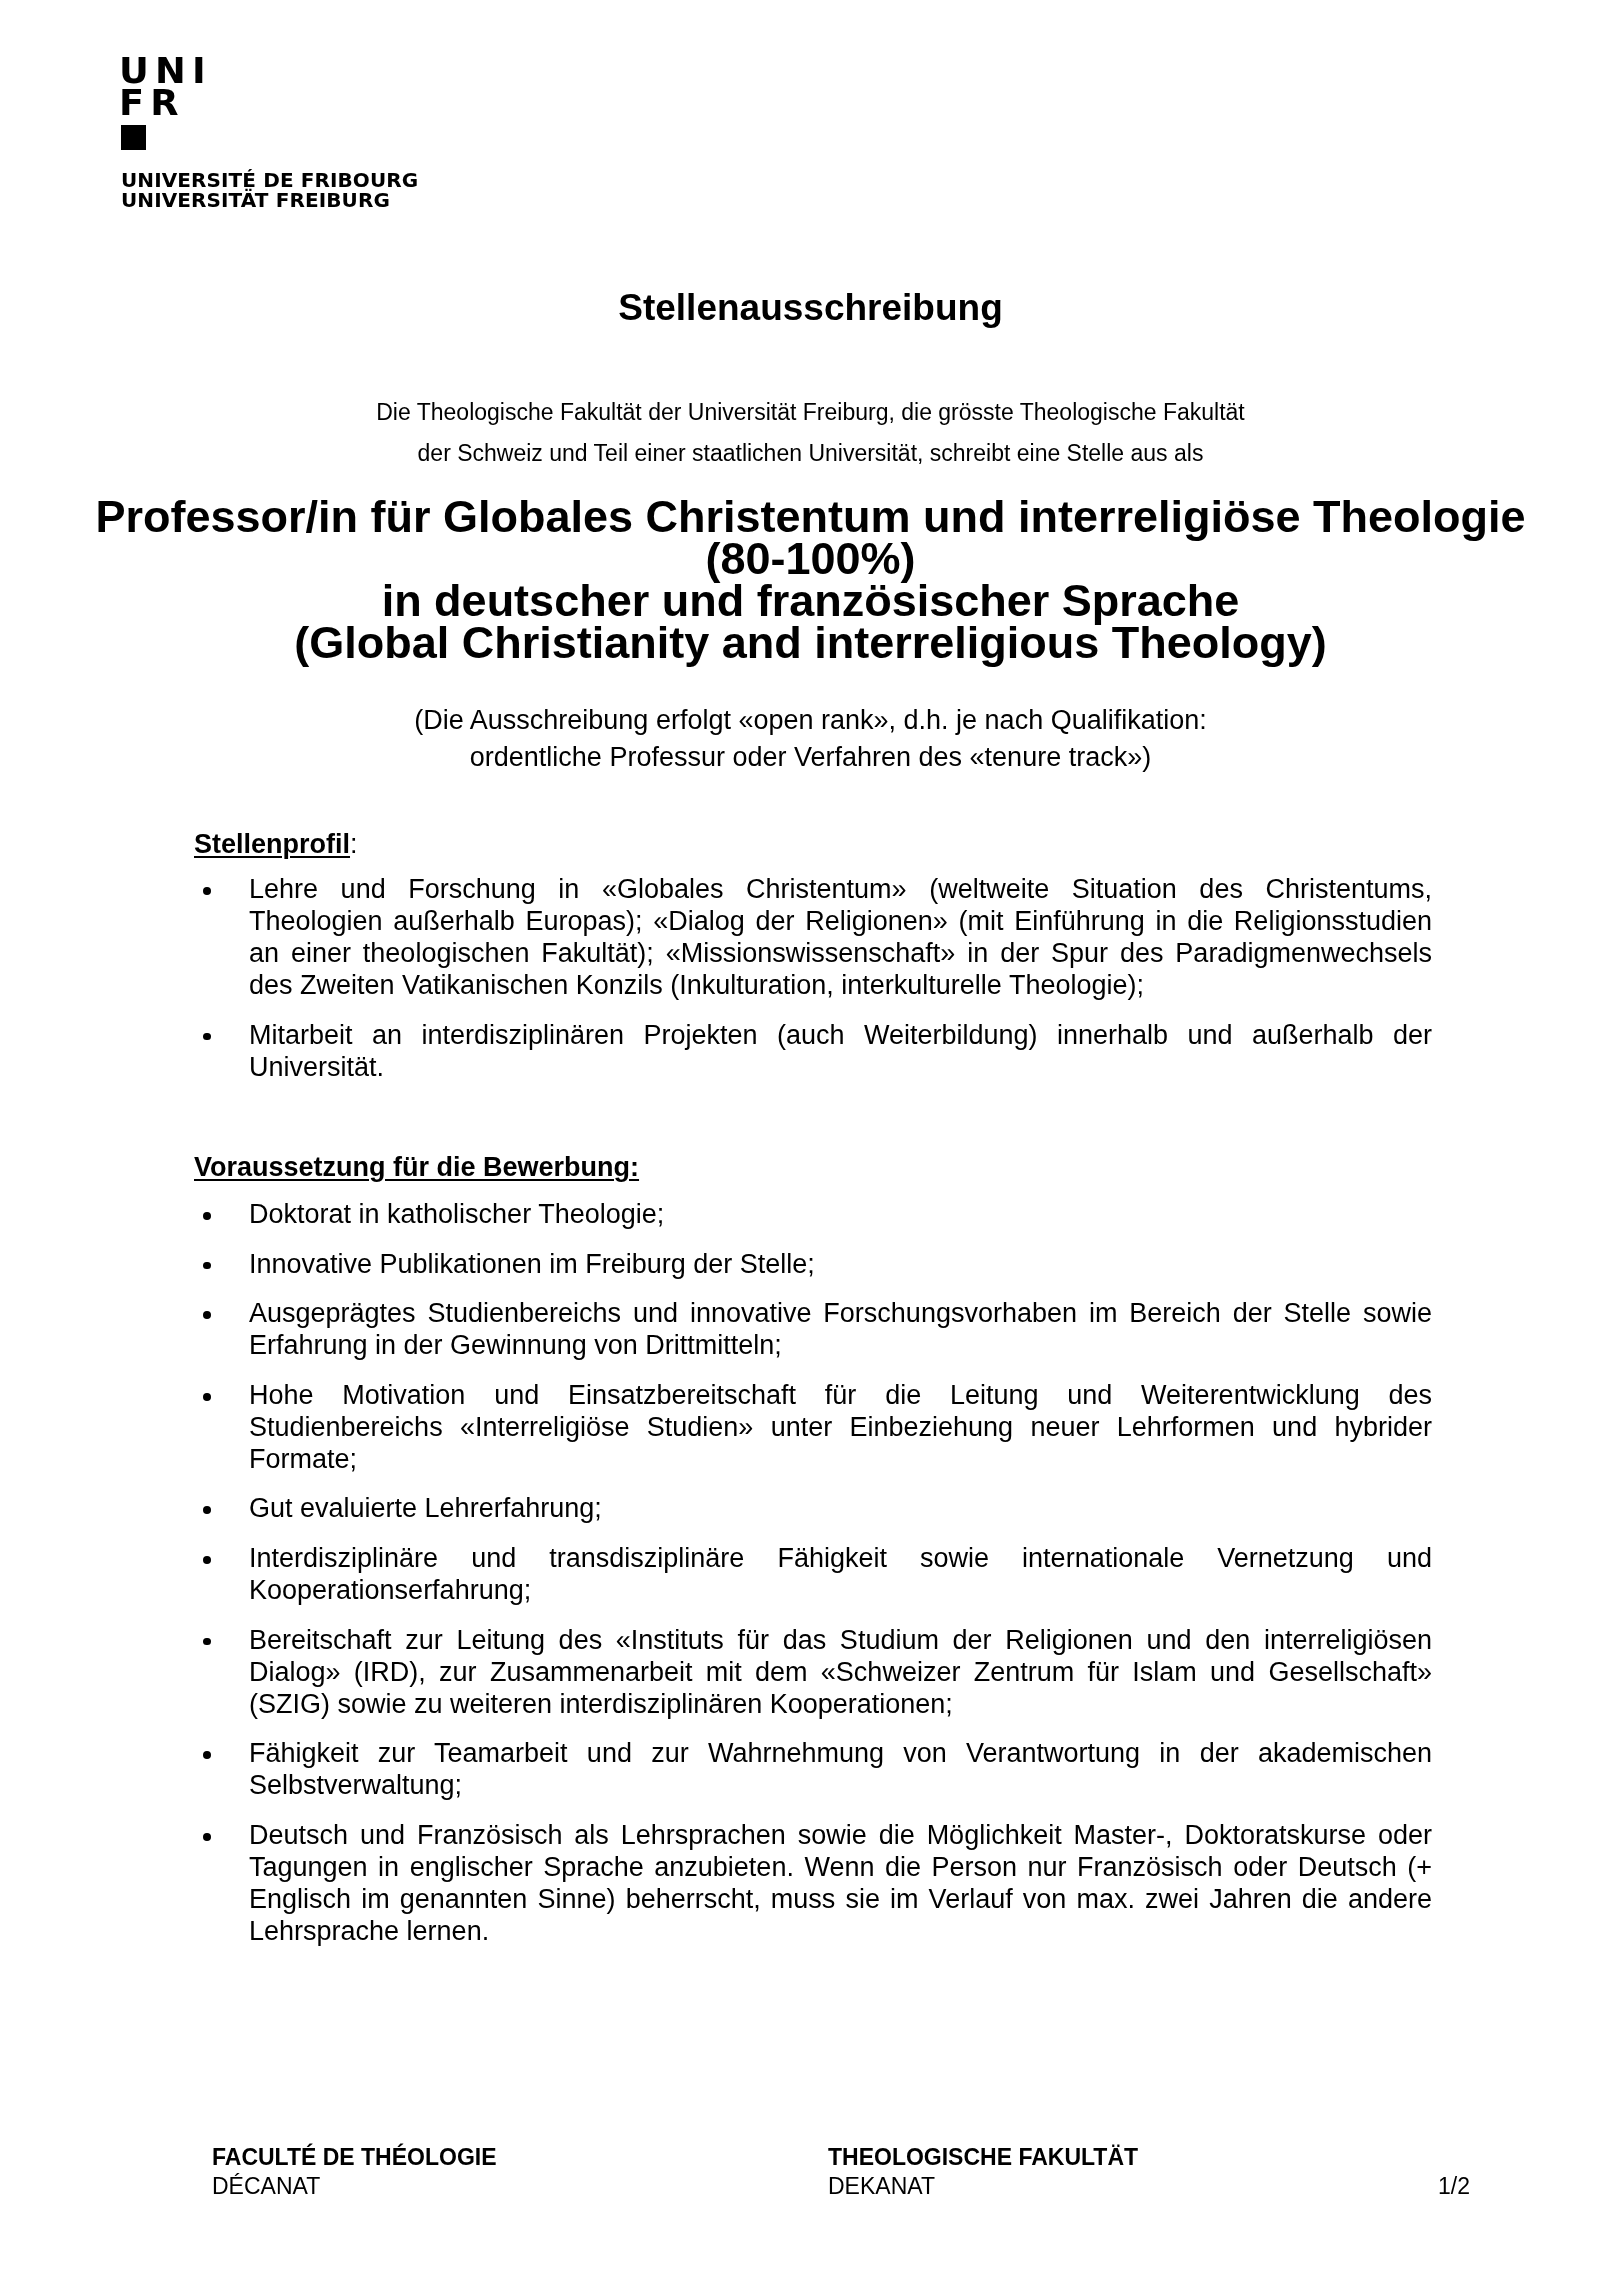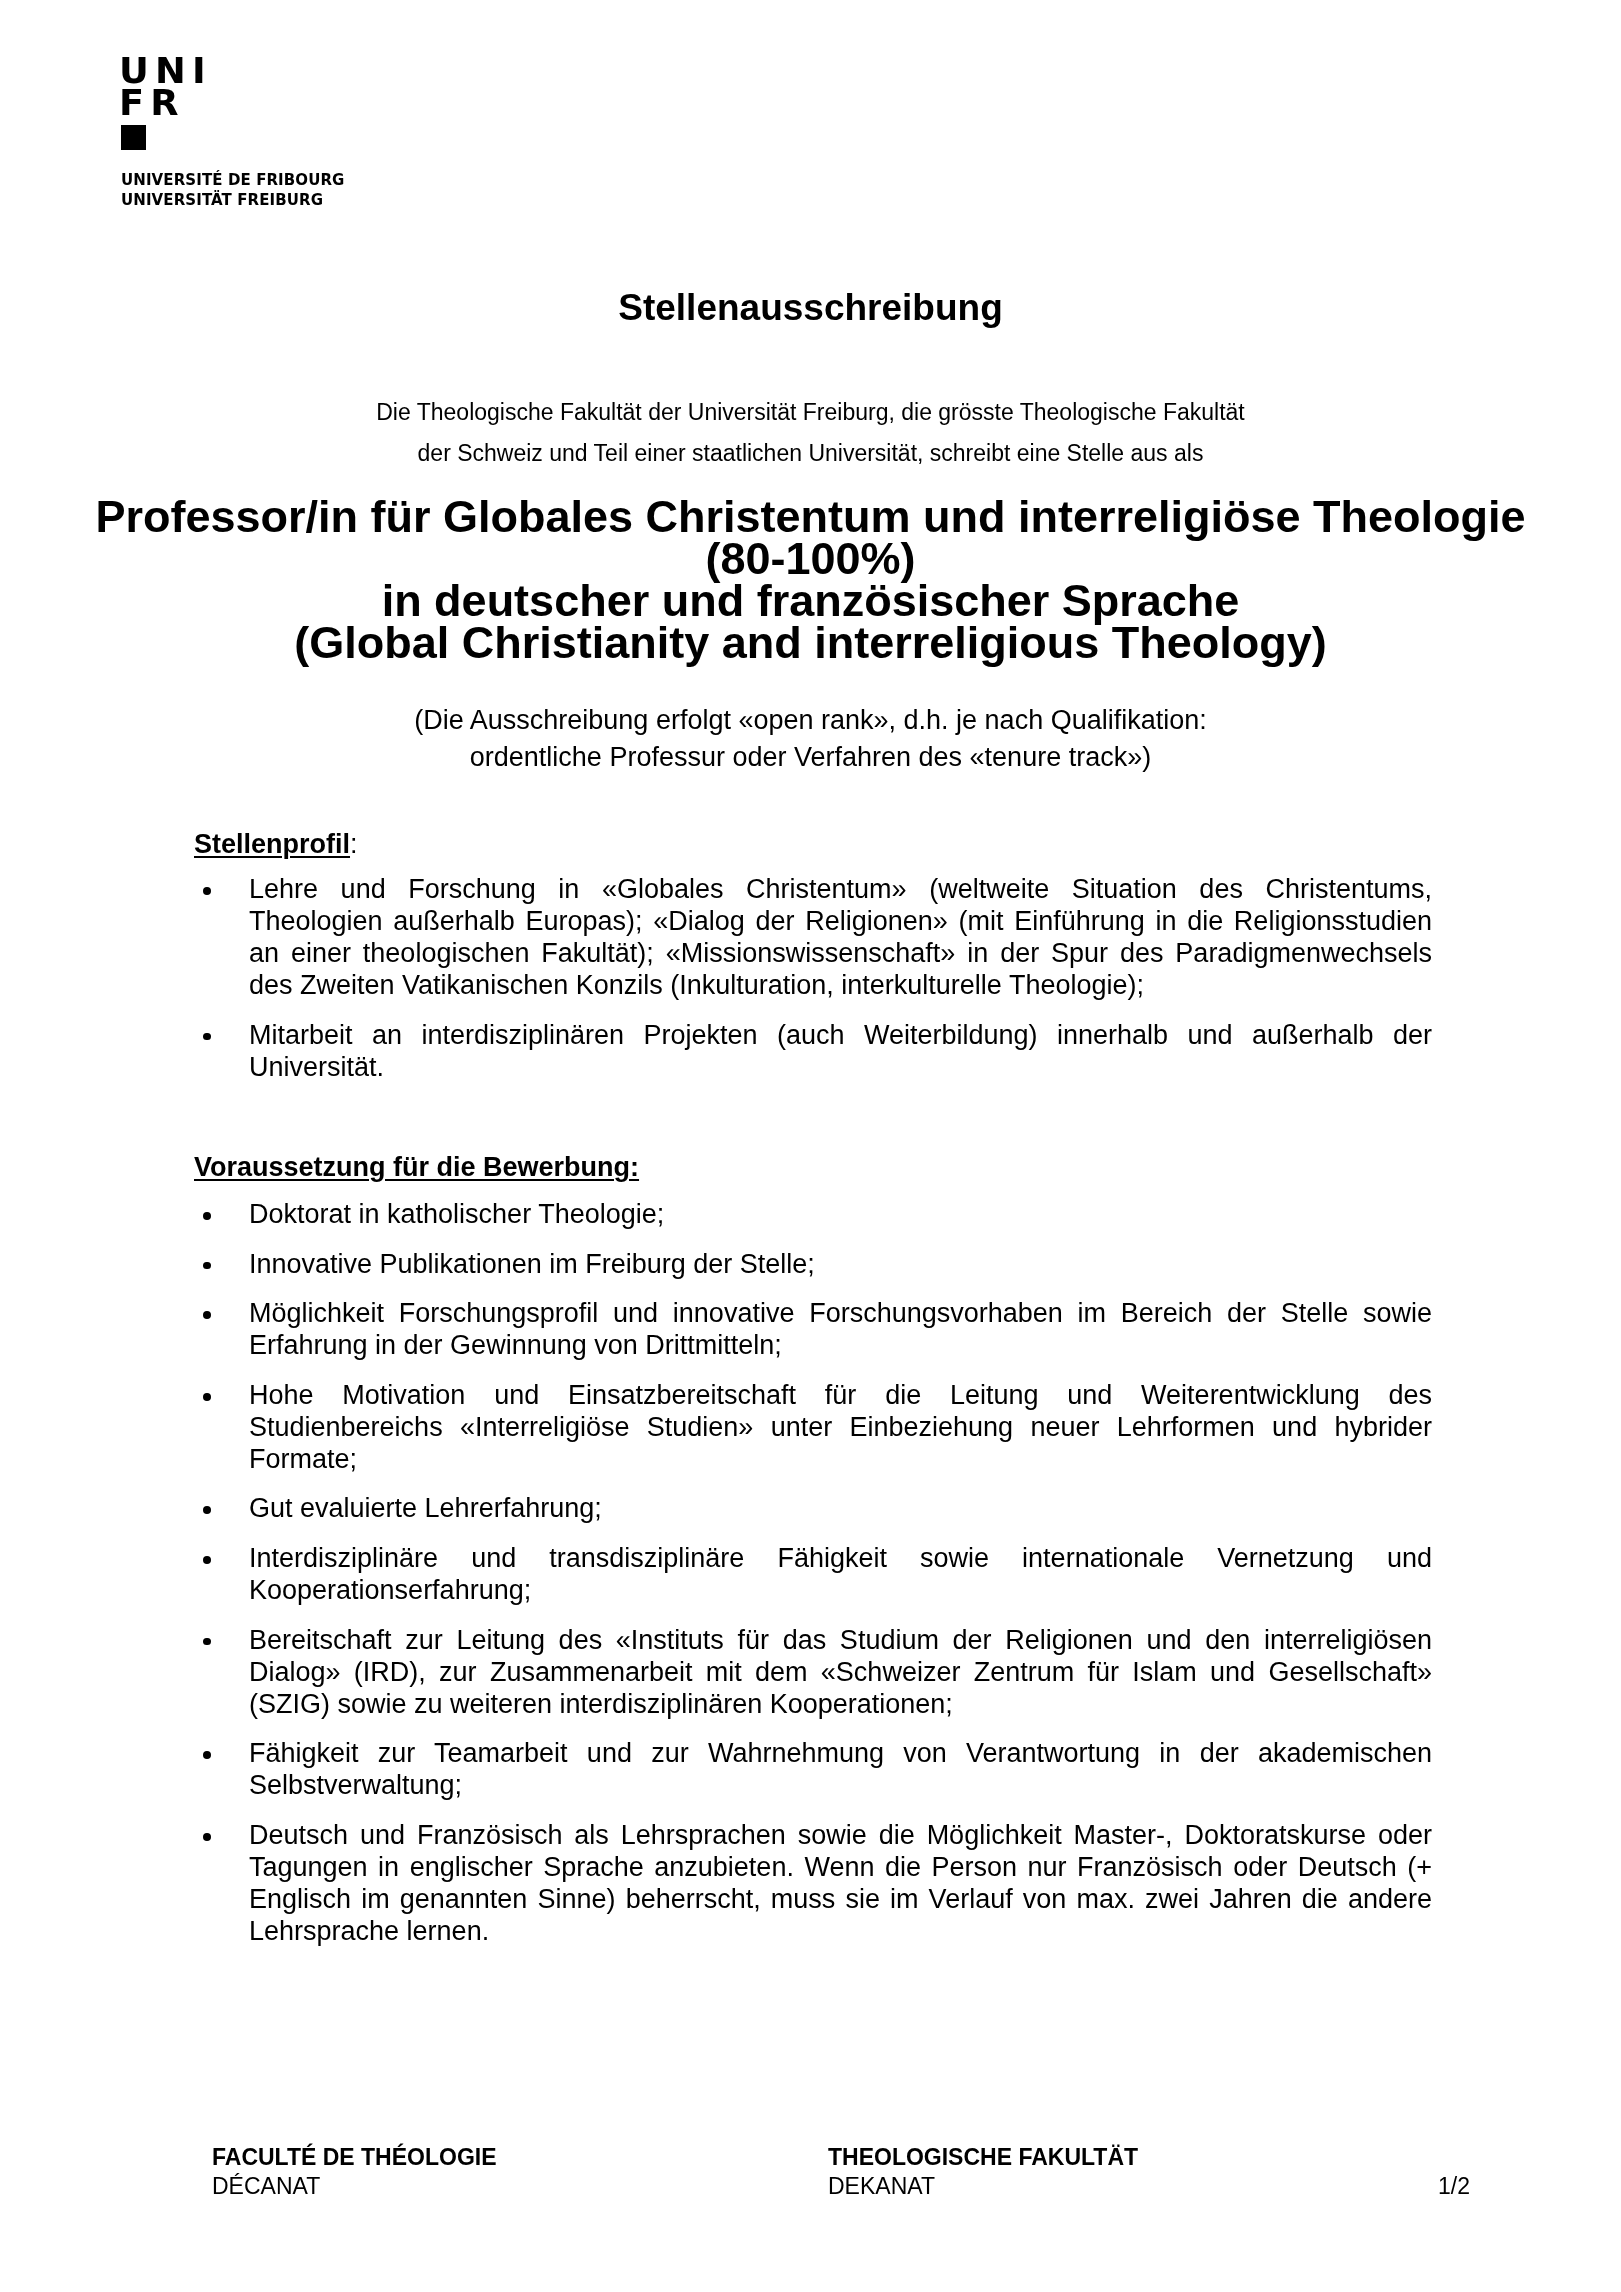--- a/index.html
+++ b/index.html
@@ -5,21 +5,21 @@
   html, body { margin:0; padding:0; background:#ffffff; }
   body { width:1621px; height:2293px; position:relative; overflow:hidden; color:#000;
          font-family:"Liberation Sans", sans-serif; }
   .abs { position:absolute; }
   
   .logo-mark { left:119px; top:55px; font-family:"DejaVu Sans", sans-serif; font-weight:bold;
                font-size:35px; line-height:32px; letter-spacing:5.9px; transform:scaleX(1.05);
                transform-origin:left top; }
   .logo-square { left:121px; top:125px; width:24.5px; height:24.5px; background:#000; }
   .logo-text { left:121px; top:171px; font-family:"DejaVu Sans", sans-serif; font-weight:bold;
-               font-size:15px; line-height:19.6px; letter-spacing:0.1px; }
+               font-size:20px; line-height:19.6px; letter-spacing:0.1px; }
   
   .center { left:0; width:1621px; text-align:center; }
   .doc-title { top:286px; font-weight:bold; font-size:37px; line-height:43px; }
   .intro { top:392px; font-size:23px; line-height:41px; }
   .job-title { top:496px; font-weight:bold; font-size:45px; line-height:42px; }
   .open-rank { top:702px; font-size:27px; line-height:37px; }
   .section-head { left:194px; font-weight:bold; font-size:27px; line-height:31px; }
   .section-head .u { text-decoration:underline; text-decoration-thickness:2px; text-underline-offset:2.9px; }
   .section-head .colon { font-weight:normal; }
   
@@ -89,21 +89,21 @@
   <li>
       <span class="bullet"></span>
       <span class="txt">Doktorat in katholischer Theologie;</span>
     </li>
   <li>
       <span class="bullet"></span>
       <span class="txt">Innovative Publikationen im Freiburg der Stelle;</span>
     </li>
   <li>
       <span class="bullet"></span>
-      <span class="txt">Möglichkeit Forschungsprofil und innovative Forschungsvorhaben im Bereich der Stelle sowie Erfahrung in der Gewinnung von Drittmitteln;</span>
+      <span class="txt">Ausgeprägtes Studienbereichs und innovative Forschungsvorhaben im Bereich der Stelle sowie Erfahrung in der Gewinnung von Drittmitteln;</span>
     </li>
   <li>
       <span class="bullet"></span>
       <span class="txt">Hohe Motivation und Einsatzbereitschaft für die Leitung und Weiterentwicklung des Studienbereichs «Interreligiöse Studien» unter Einbeziehung neuer Lehrformen und hybrider Formate;</span>
     </li>
   <li>
       <span class="bullet"></span>
       <span class="txt">Gut evaluierte Lehrerfahrung;</span>
     </li>
   <li>

